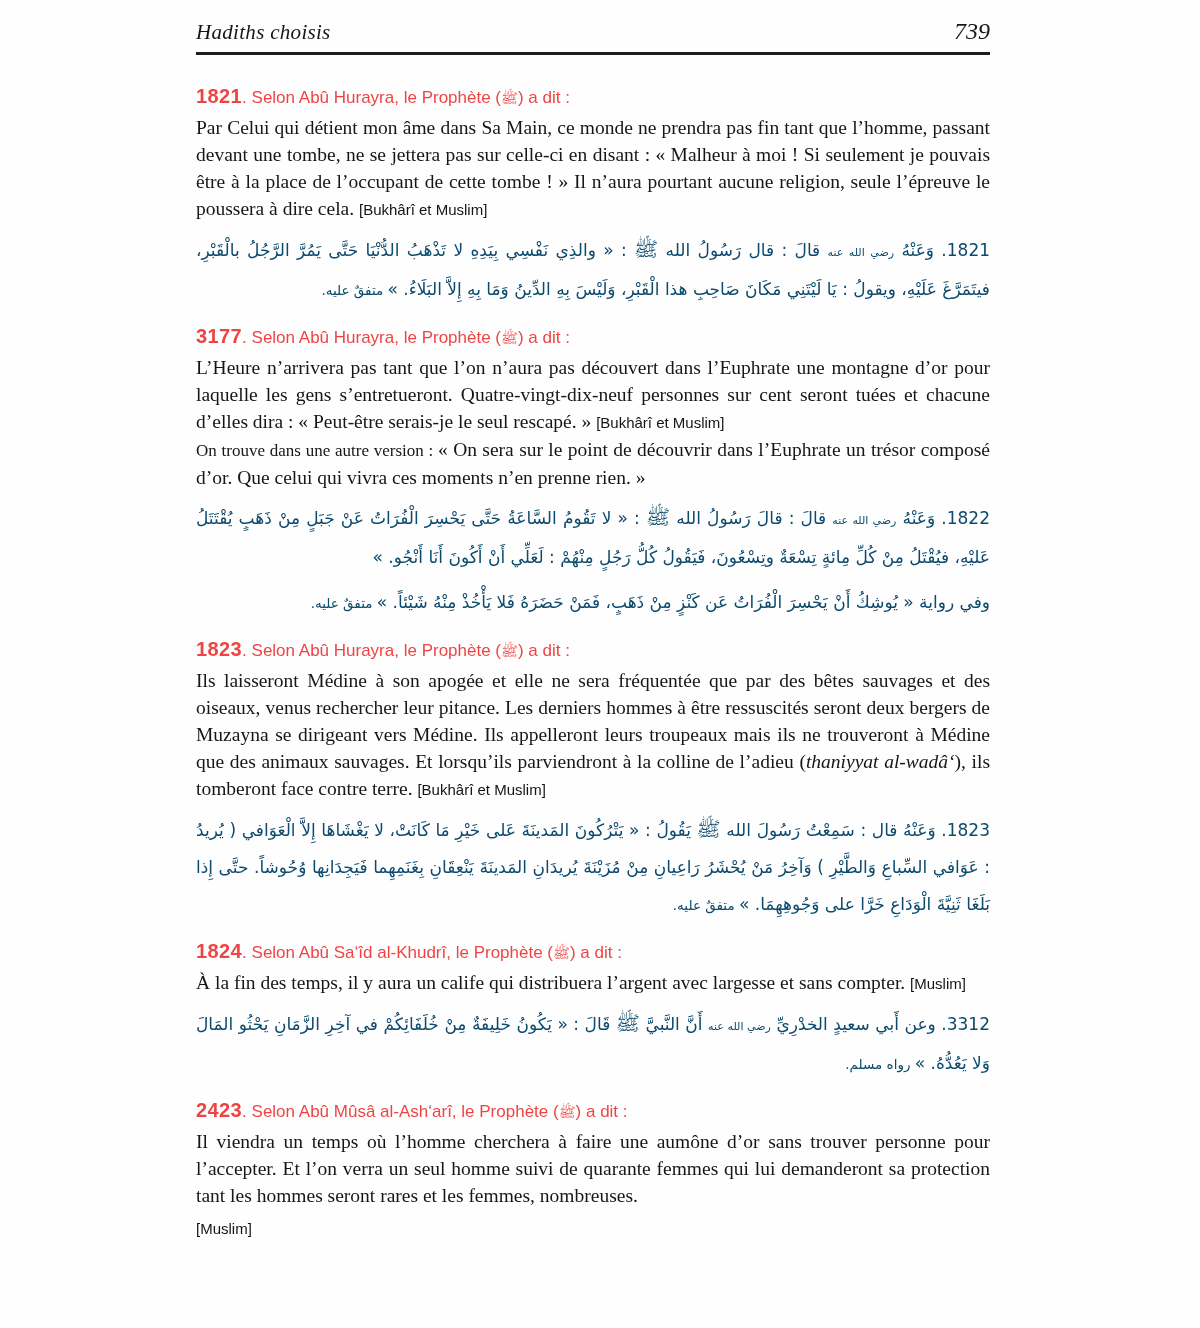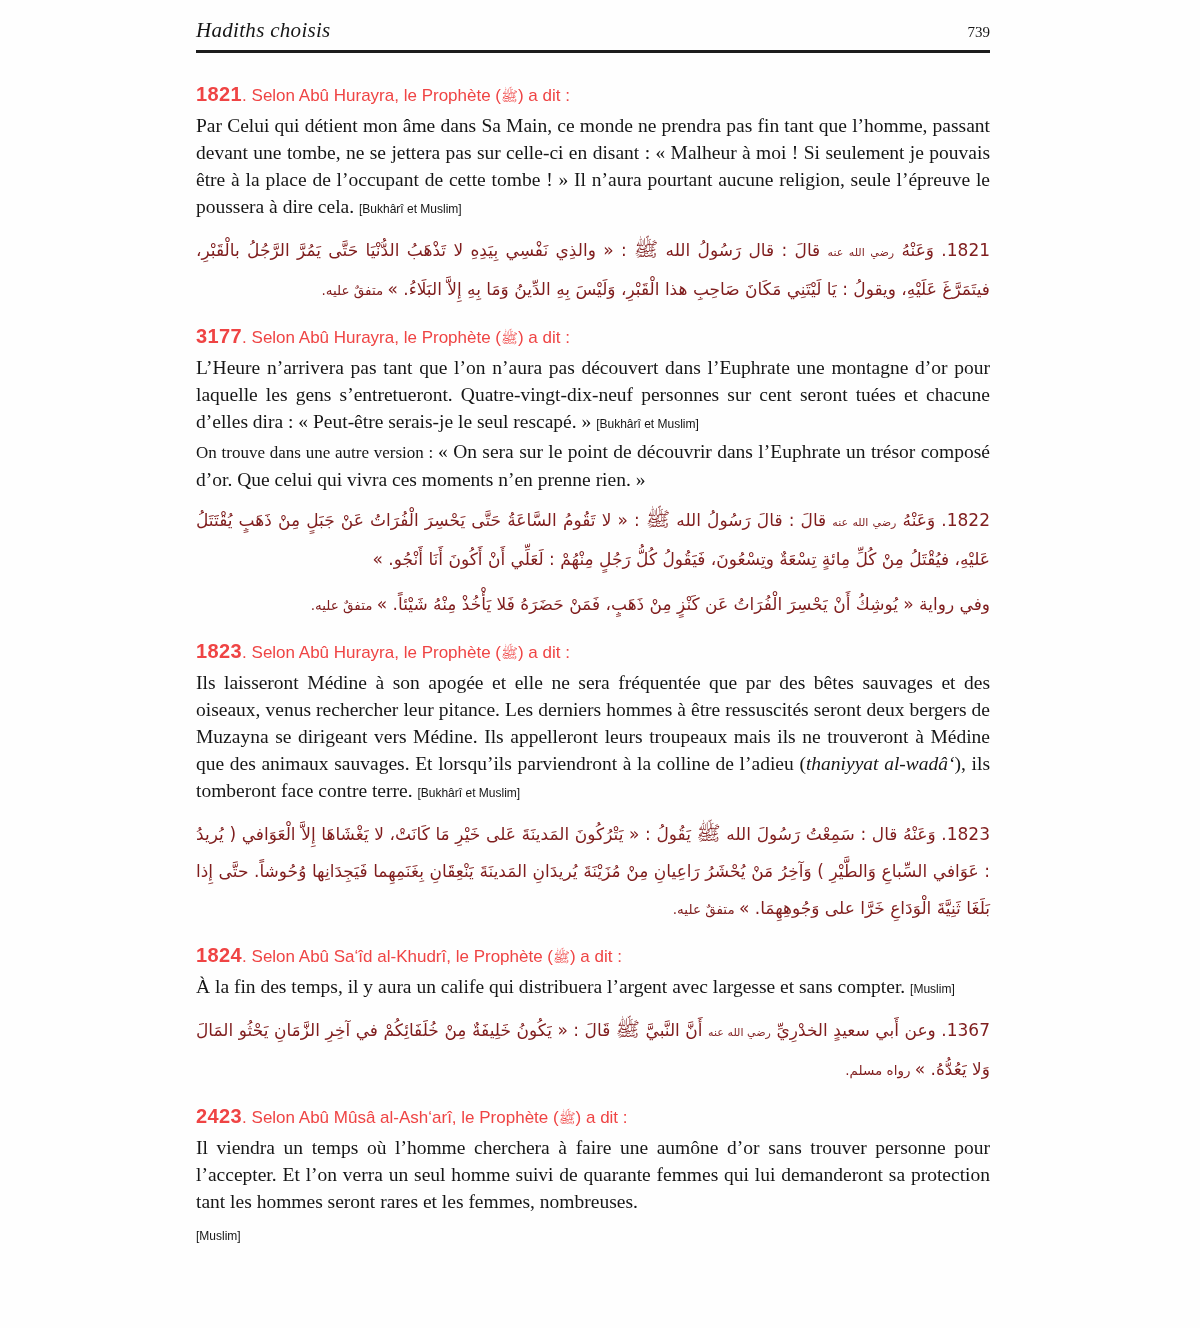--- a/index.html
+++ b/index.html
@@ -5,42 +5,42 @@
   html,body{margin:0;padding:0;background:#ffffff;}
   .page{
     width:1200px;height:1328px;box-sizing:border-box;position:relative;
     background:#fefefe;color:#161616;overflow:hidden;
     padding:18px 210px 24px 196px;
     font-family:"Liberation Serif",serif;
   }
   
   .header-row{display:flex;justify-content:space-between;align-items:baseline;}
   .running-title{font-style:italic;font-size:21px;letter-spacing:.3px;}
-  .page-number{font-size:15px;}
+  .page-number{font-size:24px;font-style:italic;}
   .header-rule{height:0;border-top:3px solid #1d1d1d;margin-top:7px;}
   
   .entries{margin-top:30px;}
   .entry{margin-top:16px;}
   .entry:first-child{margin-top:0;}
   .entry-heading{
     font-family:"Liberation Sans","DejaVu Sans",sans-serif;
     font-size:17px;font-weight:400;margin:0 0 4px 0;color:#ef4444;
   }
   .entry-heading .num{font-size:20px;font-weight:700;letter-spacing:.4px;}
   .entry-heading .seal{font-family:"DejaVu Sans",sans-serif;font-size:14px;}
   p{margin:0;}
   .fr{font-size:19.5px;line-height:27px;text-align:justify;}
   .fr .it{font-style:italic;}
   .fr .intro{font-size:17px;}
-  .ref{font-family:"Liberation Sans","DejaVu Sans",sans-serif;font-size:12px;white-space:nowrap;color:#141414;}
+  .ref{font-family:"Liberation Sans","DejaVu Sans",sans-serif;font-size:15px;white-space:nowrap;color:#141414;}
   .ref-line{margin-top:5px;text-align:left;}
   .ar{
     direction:rtl;text-align:justify;
     font-family:"DejaVu Sans",sans-serif;
-    font-size:17px;line-height:37px;margin:8px 0 8px;color:#7f1d1d;
+    font-size:17px;line-height:37px;margin:8px 0 8px;color:#0c4a6e;
   }
   .ar .seal{font-size:20px;}
   .ar .rda{font-size:11px;}
   .ar .grade{font-size:13.5px;}
 </style>
 </head>
 <body>
 
 <div class="page">
   <header>
@@ -65,21 +65,21 @@
         <p class="ar" lang="ar"><span class="t">وفي رواية « يُوشِكُ أَنْ يَحْسِرَ الْفُرَاتُ عَن كَنْزٍ مِنْ ذَهَبٍ، فَمَنْ حَضَرَهُ فَلا يَأْخُذْ مِنْهُ شَيْئاً. »</span><span class="grade"> متفقٌ عليه.</span></p>
       </article>
       <article class="entry">
         <h2 class="entry-heading"><span class="num">1823</span><span class="t">. Selon Abû Hurayra, le Prophète (</span><span class="seal">ﷺ</span><span class="t">) a dit :</span></h2>
         <p class="fr"><span class="t">Ils laisseront Médine à son apogée et elle ne sera fréquentée que par des bêtes sauvages et des oiseaux, venus rechercher leur pitance. Les derniers hommes à être ressuscités seront deux bergers de Muzayna se dirigeant vers Médine. Ils appelleront leurs troupeaux mais ils ne trouveront à Médine que des animaux sauvages. Et lorsqu’ils parviendront à la colline de l’adieu (</span><span class="it">thaniyyat al-wadâ‘</span><span class="t">), ils tomberont face contre terre. </span><span class="ref">[Bukhârî et Muslim]</span></p>
         <p class="ar" lang="ar"><span class="t">1823. وَعَنْهُ قال : سَمِعْتُ رَسُولَ الله </span><span class="seal">ﷺ</span><span class="t"> يَقُولُ : « يَتْرُكُونَ المَدينَةَ عَلى خَيْرِ مَا كَانَتْ، لا يَغْشَاهَا إِلاَّ الْعَوَافي ( يُريدُ : عَوَافي السِّباعِ وَالطَّيْرِ ) وَآخِرُ مَنْ يُحْشَرُ رَاعِيانِ مِنْ مُزَيْنَةَ يُريدَانِ المَدينَةَ يَنْعِقَانِ بِغَنَمِهِما فَيَجِدَانِها وُحُوشاً. حتَّى إِذا بَلَغَا ثَنِيَّةَ الْوَدَاعِ خَرَّا على وَجُوهِهِمَا. »</span><span class="grade"> متفقٌ عليه.</span></p>
       </article>
       <article class="entry">
         <h2 class="entry-heading"><span class="num">1824</span><span class="t">. Selon Abû Sa‘îd al-Khudrî, le Prophète (</span><span class="seal">ﷺ</span><span class="t">) a dit :</span></h2>
         <p class="fr"><span class="t">À la fin des temps, il y aura un calife qui distribuera l’argent avec largesse et sans compter. </span><span class="ref">[Muslim]</span></p>
-        <p class="ar" lang="ar"><span class="t">1367. وعن أَبي سعيدٍ الخدْرِيِّ </span><span class="rda">رضي الله عنه</span><span class="t"> أَنَّ النَّبيَّ </span><span class="seal">ﷺ</span><span class="t"> قَالَ : « يَكُونُ خَلِيفَةٌ مِنْ خُلَفَائِكُمْ في آخِرِ الزَّمَانِ يَحْثُو المَالَ وَلا يَعُدُّهُ. »</span><span class="grade"> رواه مسلم.</span></p>
+        <p class="ar" lang="ar"><span class="t">3312. وعن أَبي سعيدٍ الخدْرِيِّ </span><span class="rda">رضي الله عنه</span><span class="t"> أَنَّ النَّبيَّ </span><span class="seal">ﷺ</span><span class="t"> قَالَ : « يَكُونُ خَلِيفَةٌ مِنْ خُلَفَائِكُمْ في آخِرِ الزَّمَانِ يَحْثُو المَالَ وَلا يَعُدُّهُ. »</span><span class="grade"> رواه مسلم.</span></p>
       </article>
       <article class="entry">
         <h2 class="entry-heading"><span class="num">2423</span><span class="t">. Selon Abû Mûsâ al-Ash‘arî, le Prophète (</span><span class="seal">ﷺ</span><span class="t">) a dit :</span></h2>
         <p class="fr"><span class="t">Il viendra un temps où l’homme cherchera à faire une aumône d’or sans trouver personne pour l’accepter. Et l’on verra un seul homme suivi de quarante femmes qui lui demanderont sa protection tant les hommes seront rares et les femmes, nombreuses.</span></p>
         <p class="fr ref-line"><span class="ref">[Muslim]</span></p>
       </article>
     </main>
 </div>
 
 </body></html>

